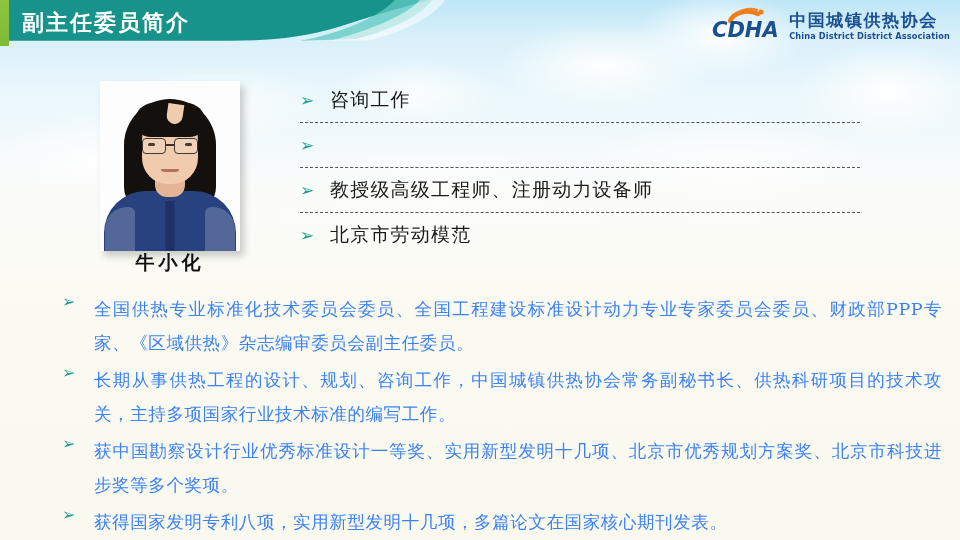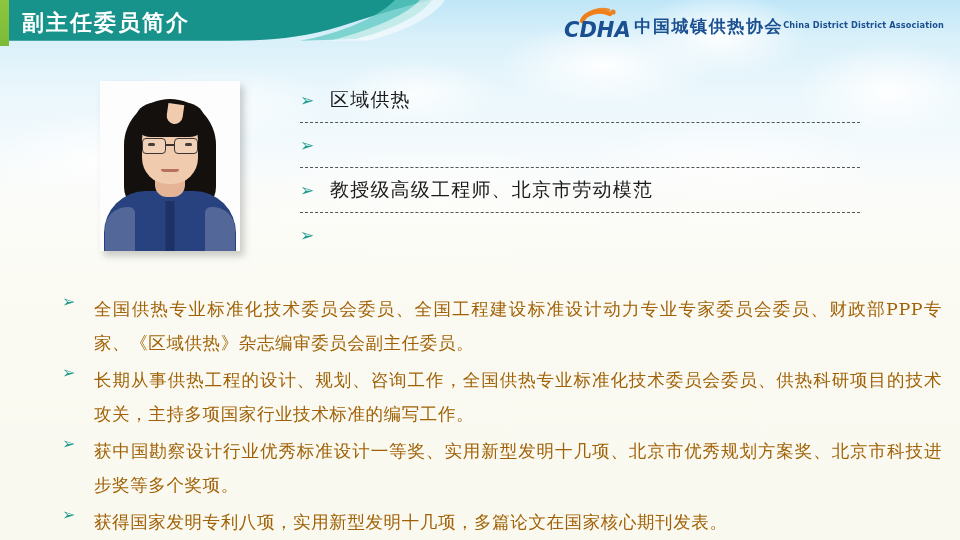--- a/index.html
+++ b/index.html
@@ -89,35 +89,36 @@
     font-weight: bold;
     letter-spacing: 2px;
     font-family: "DejaVu Sans", "Liberation Sans", sans-serif;
     z-index: 4;
     white-space: nowrap;
   }
 
   
   .logo {
     position: absolute;
-    right: 16px;
+    right: 10px;
     top: 5px;
     height: 42px;
     display: flex;
     align-items: center;
+    gap: 7px;
   }
   .logo-mark {
     position: relative;
     width: 72px;
     height: 38px;
     flex: 0 0 auto;
   }
   .logo-text {
     display: flex;
-    flex-direction: row;
+    flex-direction: column;
     justify-content: center;
     line-height: 1;
   }
   .logo-cn {
     font-family: "DejaVu Sans", "Liberation Sans", sans-serif;
     font-size: 17px;
     font-weight: bold;
     color: #1a4f91;
     letter-spacing: 1.6px;
     white-space: nowrap;
@@ -343,21 +344,21 @@
     padding-top: 2px;
     color: #1f9b8e;
     font-size: 16px;
     line-height: 1;
     font-family: "DejaVu Sans", sans-serif;
   }
   .para-item .txt {
     flex: 1 1 auto;
     font-size: 17.5px;
     line-height: 34px;
-    color: #a16207;
+    color: #3b82f6;
     letter-spacing: 0.6px;
     text-align: justify;
     font-family: "DejaVu Serif", "Liberation Serif", serif;
   }
 </style>
 </head>
 <body>
 
 <div class="slide">
 
@@ -411,46 +412,48 @@
       <div class="p-eye l"></div>
       <div class="p-eye r"></div>
       <div class="p-glasses">
         <div class="p-lens l"></div>
         <div class="p-bridge"></div>
         <div class="p-lens r"></div>
       </div>
       <div class="p-mouth"></div>
     </div>
   </div>
+  <div class="photo-name">牛小化</div>
 
   <div class="top-list">
     <div class="top-item">
       <span class="arrow">➢</span>
-      <span class="txt">区域供热</span>
+      <span class="txt">咨询工作</span>
     </div>
     <div class="top-item">
       <span class="arrow">➢</span>
     </div>
     <div class="top-item">
       <span class="arrow">➢</span>
-      <span class="txt">教授级高级工程师、北京市劳动模范</span>
+      <span class="txt">教授级高级工程师、注册动力设备师</span>
     </div>
     <div class="top-item">
       <span class="arrow">➢</span>
+      <span class="txt">北京市劳动模范</span>
     </div>
   </div>
 
   <div class="para-list">
     <div class="para-item">
       <span class="arrow">➢</span>
       <span class="txt">全国供热专业标准化技术委员会委员、全国工程建设标准设计动力专业专家委员会委员、财政部PPP专家、《区域供热》杂志编审委员会副主任委员。</span>
     </div>
     <div class="para-item">
       <span class="arrow">➢</span>
-      <span class="txt">长期从事供热工程的设计、规划、咨询工作，全国供热专业标准化技术委员会委员、供热科研项目的技术攻关，主持多项国家行业技术标准的编写工作。</span>
+      <span class="txt">长期从事供热工程的设计、规划、咨询工作，中国城镇供热协会常务副秘书长、供热科研项目的技术攻关，主持多项国家行业技术标准的编写工作。</span>
     </div>
     <div class="para-item">
       <span class="arrow">➢</span>
       <span class="txt">获中国勘察设计行业优秀标准设计一等奖、实用新型发明十几项、北京市优秀规划方案奖、北京市科技进步奖等多个奖项。</span>
     </div>
     <div class="para-item">
       <span class="arrow">➢</span>
       <span class="txt">获得国家发明专利八项，实用新型发明十几项，多篇论文在国家核心期刊发表。</span>
     </div>
   </div>

